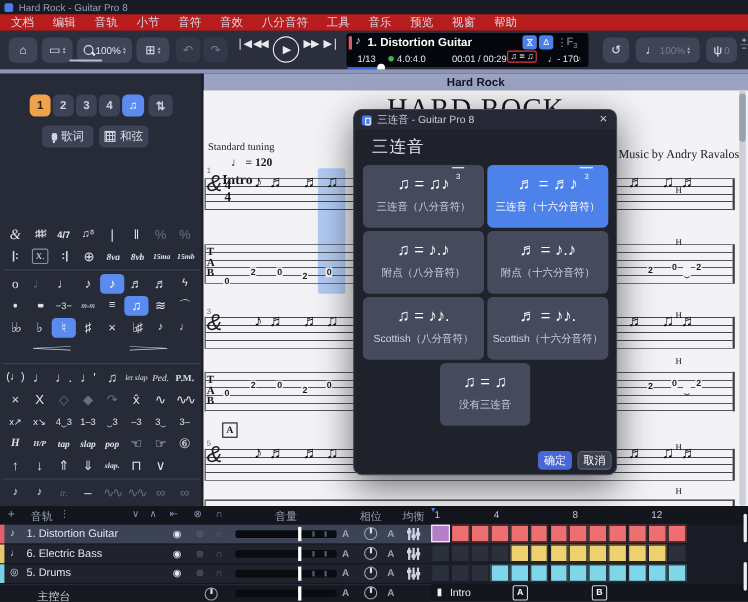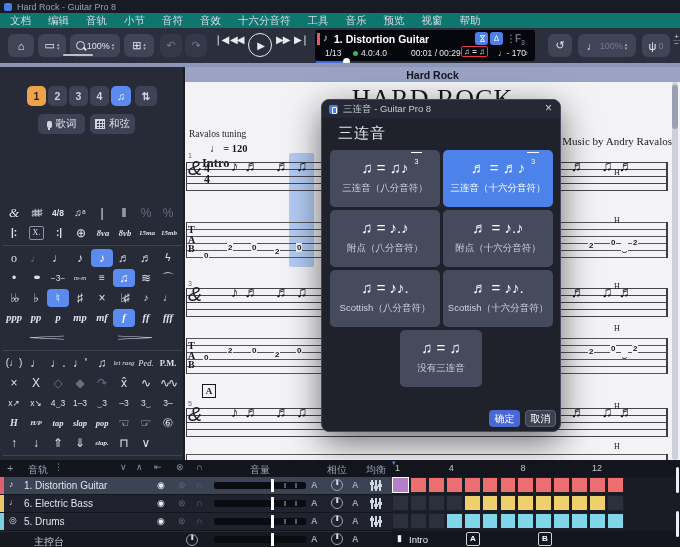--- a/index.html
+++ b/index.html
@@ -2,21 +2,21 @@
 <html><head>
 <meta charset="utf-8">
 <style>
   html,body{margin:0;padding:0}
   body{width:680px;height:547px;position:relative;overflow:hidden;background:#20232e;
        font-family:"Liberation Sans",sans-serif;-webkit-font-smoothing:antialiased}
   
   #titlebar{position:absolute;left:0;top:0;width:680px;height:13px;background:#181a24;display:flex;align-items:center}
   #appicon{width:8px;height:8px;border-radius:2px;background:#4a7de8;margin:0 5px 0 4px}
   #titletext{font-size:9px;color:#9aa0b2}
-  #menubar{position:absolute;left:0;top:13px;width:680px;height:15px;background:#0f766e;display:flex;align-items:center;gap:17px;padding-left:10px;box-sizing:border-box}
+  #menubar{position:absolute;left:0;top:13px;width:680px;height:15px;background:#b91c1c;display:flex;align-items:center;gap:17px;padding-left:10px;box-sizing:border-box}
   .mitem{font-size:10.5px;color:#d6dae4;cursor:default;white-space:nowrap}
   
   #toolbar{position:absolute;left:0;top:28px;width:680px;height:35px;background:#2b2f3d}
   .tbtn{position:absolute;top:6px;height:23px;background:#3f4557;border-radius:6px;display:flex;align-items:center;justify-content:center;gap:2px;color:#e2e6ef;font-size:11px}
   .tbtn.flat{background:#343848;color:#767d90}
   .stepper{display:flex;flex-direction:column;font-size:5px;line-height:4px;color:#aab0c2}
   .mag{width:7px;height:7px;border:1.4px solid #dfe3ea;border-radius:50%;position:relative}
   .mag::after{content:'';position:absolute;left:6px;top:6px;width:4px;height:1.5px;background:#dfe3ea;transform:rotate(45deg)}
   .transport{position:absolute;top:6px;color:#e8eaf0;font-size:10px;letter-spacing:-1px;display:flex;align-items:center;justify-content:center}
   #playbtn{width:24px;height:24px;border:1.6px solid #e8eaf0;border-radius:50%;top:5px;font-size:10px;letter-spacing:0;padding-left:2px;box-sizing:border-box}
@@ -157,21 +157,21 @@
 </div>
 
 <div id="menubar">
 
 <span class="mitem">文档</span>
     <span class="mitem">编辑</span>
     <span class="mitem">音轨</span>
     <span class="mitem">小节</span>
     <span class="mitem">音符</span>
     <span class="mitem">音效</span>
-    <span class="mitem">十六分音符</span>
+    <span class="mitem">八分音符</span>
     <span class="mitem">工具</span>
     <span class="mitem">音乐</span>
     <span class="mitem">预览</span>
     <span class="mitem">视窗</span>
     <span class="mitem">帮助</span>
   </div>
 
 <div id="toolbar">
   <div class="tbtn" style="left:8px;width:26px">
       <span>⌂</span>
@@ -282,21 +282,21 @@
   </div>
 
   <div id="palette">
 
   <div class="psec">
 
     <div class="prow">
 
       <span class="pcell ser it big">&amp;</span>
           <span class="pcell tight small">♯♯♯</span>
-          <span class="pcell xsmall bold">4/8</span>
+          <span class="pcell xsmall bold">4/7</span>
           <span class="pcell small">♫⁸</span>
           <span class="pcell">|</span>
           <span class="pcell">‖</span>
           <span class="pcell dim">%</span>
           <span class="pcell dim">%</span>
         </div>
         <div class="prow">
 
       <span class="pcell small bold">|:</span>
           <span class="pcell boxed ser">X.</span>
@@ -338,45 +338,34 @@
           <span class="pcell">♭</span>
           <span class="pcell sel">♮</span>
           <span class="pcell">♯</span>
           <span class="pcell">×</span>
           <span class="pcell tight">♭♯</span>
           <span class="pcell small">♪</span>
           <span class="pcell small">♩</span>
         </div>
         <div class="prow">
 
-      <span class="pcell dyn">ppp</span>
-          <span class="pcell dyn">pp</span>
-          <span class="pcell dyn">p</span>
-          <span class="pcell dyn">mp</span>
-          <span class="pcell dyn">mf</span>
-          <span class="pcell sel dyn">f</span>
-          <span class="pcell dyn">ff</span>
-          <span class="pcell dyn">fff</span>
-        </div>
-        <div class="prow">
-
       <span class="pcell hairpin">&lt;</span>
           <span class="pcell hairpin">&gt;</span>
         </div>
       </div>
       <div class="psec">
 
     <div class="prow">
 
       <span class="pcell small">(♩)</span>
           <span class="pcell">♩</span>
           <span class="pcell">♩.</span>
           <span class="pcell">♩'</span>
           <span class="pcell">♫</span>
-          <span class="pcell ser it xxsmall">let rasg</span>
+          <span class="pcell ser it xxsmall">let slap</span>
           <span class="pcell ser it xsmall">Ped.</span>
           <span class="pcell ser xsmall bold">P.M.</span>
         </div>
         <div class="prow">
 
       <span class="pcell">×</span>
           <span class="pcell">X</span>
           <span class="pcell dim">◇</span>
           <span class="pcell dim">◆</span>
           <span class="pcell dim">↷</span>
@@ -453,21 +442,21 @@
           <span class="pcell dim xsmall">TXT</span>
           <span class="pcell boxed">A</span>
         </div>
       </div>
     </div>
 </div>
 
 <div id="score">
   <div id="pgtitle">HARD ROCK</div>
   <div id="credit">Music by Andry Ravalos</div>
-  <div id="tuning">Ravalos tuning</div>
+  <div id="tuning">Standard tuning</div>
   <div id="tempomark"><span>♩</span><span> = 120</span></div>
   <div id="introlab">Intro</div>
   <div id="selhl"></div>
 
   <div class="system" style="top:68px;height:120px">
     <span class="barnum" style="top:2px">1</span>
     <div class="staff" style="top:12px"></div>
     <span class="clef" style="top:6px">&amp;</span>
     <span class="tsig" style="top:13px">4
 4</span>

